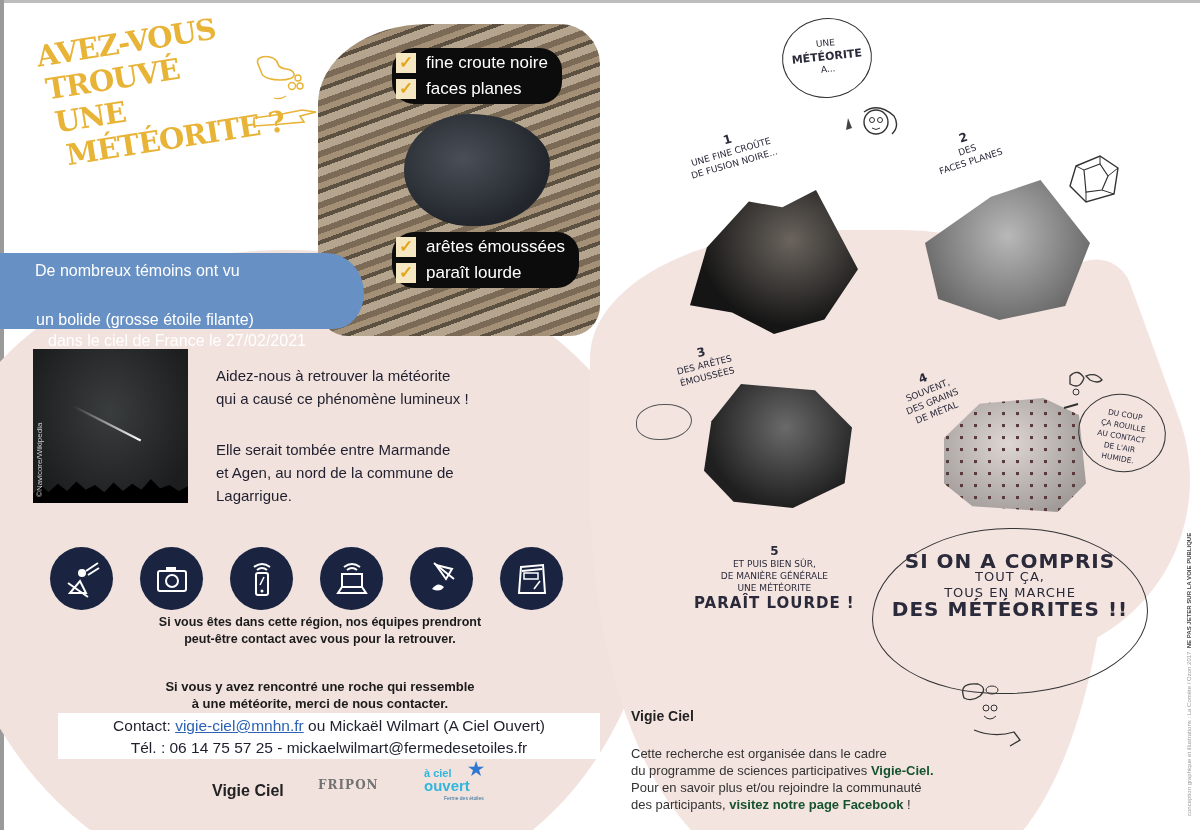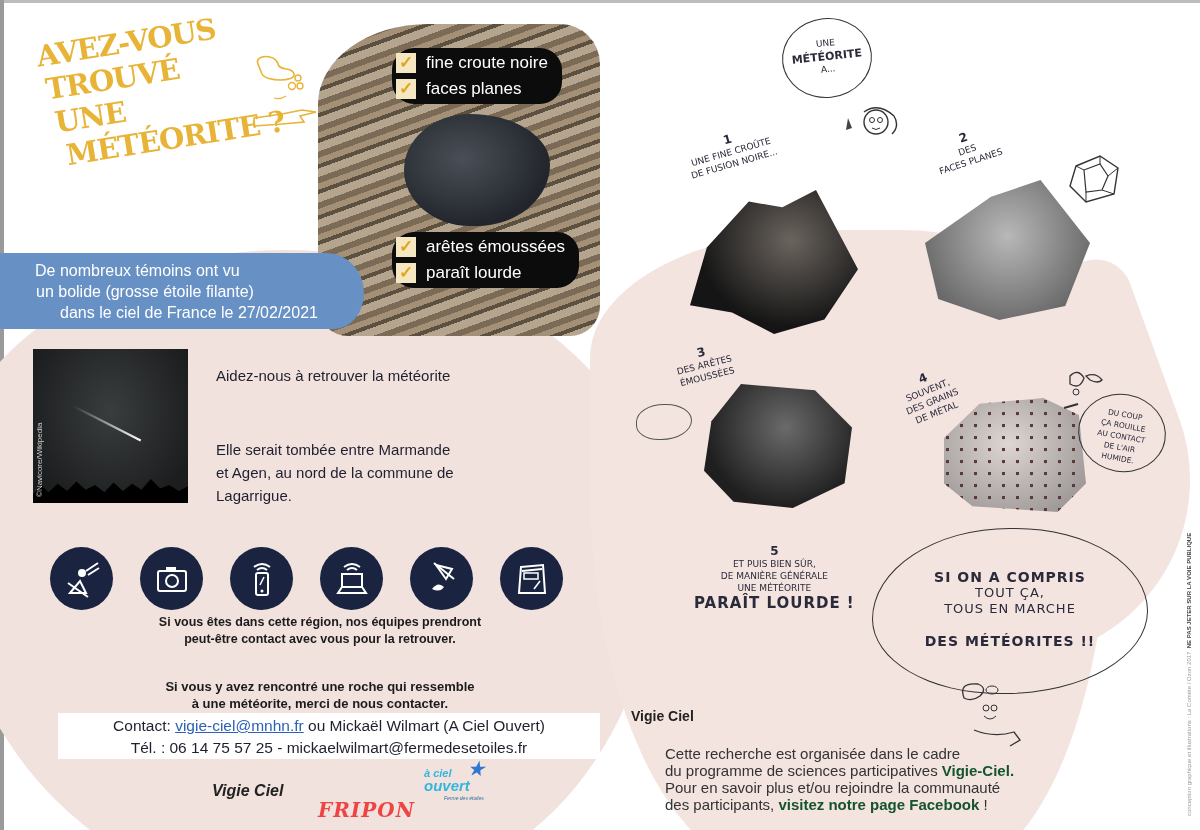--- a/index.html
+++ b/index.html
@@ -20,22 +20,22 @@
   .title .l1 { margin-left: 0; }
   .title .l2 { margin-left: 4px; }
   .title .l3 { margin-left: 8px; }
   .title .l4 { margin-left: 14px; }
   .doodle { left: 252px; top: 52px; width: 70px; height: 80px; }
 
   
   .banner { left: 0; top: 253px; width: 364px; height: 76px; background: #6790c4; border-radius: 0 38px 30px 0 / 0 40px 36px 0; color: #ffffff; font-size: 16px; line-height: 21px; padding-top: 7px; }
   .banner div { white-space: nowrap; }
   .banner .b1 { padding-left: 35px; }
-  .banner .b2 { padding-left: 36px; }
-  .banner .b3 { padding-left: 60px; }
+  .banner .b2 { padding-left: 36px; margin-top: 28px; }
+  .banner .b3 { padding-left: 48px; }
 
   
   .photo { left: 318px; top: 24px; width: 282px; height: 312px; border-radius: 110px 40px 30px 30px / 80px 40px 30px 30px; overflow: hidden;
     background: repeating-linear-gradient(160deg, #7b6a55 0 6px, #a39077 6px 12px, #5c5040 12px 16px, #b5a58e 16px 24px); }
   .photo .rock { position: absolute; left: 86px; top: 90px; width: 146px; height: 112px; background: radial-gradient(ellipse at 40% 40%, #4a4f57, #22262c 70%); border-radius: 45% 55% 50% 45% / 50% 45% 55% 50%; }
   .checkpill { position: absolute; background: #0c0c0c; color: #fff; font-size: 17px; border-radius: 22px; padding: 2px 14px 2px 34px; }
   .checkpill .row { height: 26px; line-height: 26px; white-space: nowrap; position: relative; }
   .checkpill .tick { position: absolute; left: -30px; top: 3px; width: 20px; height: 20px; background: #f5e7c2; color: #e3a51e; font-weight: bold; font-size: 17px; line-height: 20px; text-align: center; }
   .pill-top { left: 74px; top: 24px; }
   .pill-bot { left: 74px; top: 208px; }
@@ -57,23 +57,23 @@
   .icon-circle svg { width: 40px; height: 40px; }
 
   .info { left: 60px; width: 520px; text-align: center; font-size: 12.5px; font-weight: bold; line-height: 17px; color: #1b1b1b; }
   .info1 { top: 614px; }
   .info2 { top: 678px; font-size: 13px; }
 
   .contact { left: 58px; top: 713px; width: 542px; height: 46px; background: #ffffff; text-align: center; font-size: 15.5px; line-height: 22px; color: #1f1f2e; padding-top: 2px; }
   .contact a { color: #2b62b4; text-decoration: underline; text-align: center; }
 
   .logos { left: 212px; top: 762px; height: 52px; width: 300px; }
-  .logo { position: absolute; top: 0; font-style: italic; }
+  .logo { position: absolute; top: 0; }
   .logo-vigie { left: 0; top: 20px; font-size: 16px; color: #222; font-weight: bold; white-space: nowrap; }
-  .logo-fripon { left: 106px; top: 36px; font-family: "DejaVu Serif", serif; font-weight: bold; font-size: 20px; color: #ef4444; letter-spacing: 1px; }
+  .logo-fripon { left: 106px; top: 16px; font-family: "DejaVu Serif", serif; font-weight: bold; font-size: 12px; color: #737373; letter-spacing: 1px; }
   .logo-aco { left: 212px; top: 6px; color: #33b6dc; font-size: 11px; line-height: 11px; font-weight: bold; }
   .logo-aco .big { font-size: 15px; line-height: 14px; }
   .logo-aco .small { font-size: 5px; color: #2c6d9a; font-weight: normal; margin-left: 20px; }
   .logo-aco .star { position: absolute; left: 44px; top: -4px; color: #2f77d0; font-size: 18px; }
 
   
   .hand { font-family: "DejaVu Sans", sans-serif; color: #2a2a3a; text-transform: uppercase; }
   .bubble-top { left: 782px; top: 18px; width: 90px; height: 80px; border: 1.5px solid #333; border-radius: 50%; background: #fff; text-align: center; font-size: 9px; line-height: 13px; padding-top: 18px; transform: rotate(-6deg); }
   .bubble-top .em { font-weight: bold; font-size: 11px; }
   .face-top { left: 840px; top: 104px; width: 70px; height: 40px; }
@@ -92,25 +92,25 @@
   .rock2 { left: 925px; top: 180px; width: 165px; height: 140px; background: radial-gradient(ellipse at 50% 40%, #b8b8b8, #6a6a6a 75%); clip-path: polygon(0 45%, 40% 12%, 70% 0, 100% 45%, 85% 90%, 45% 100%, 8% 85%); }
   .poly { left: 1056px; top: 146px; width: 72px; height: 66px; }
   .rock3 { left: 704px; top: 384px; width: 148px; height: 124px; background: radial-gradient(ellipse at 55% 35%, #6a6a6a, #1f1f1f 70%); clip-path: polygon(5% 30%, 25% 0, 75% 5%, 100% 35%, 95% 80%, 60% 100%, 20% 95%, 0 70%); }
   .cloud { left: 636px; top: 404px; width: 56px; height: 36px; border: 1.5px solid #555; border-radius: 50% 45% 55% 40%; }
   .rock4 { left: 944px; top: 398px; width: 142px; height: 114px; background: radial-gradient(circle at 25% 30%, #5a3a3a 1.5px, transparent 2px) 0 0/14px 12px, radial-gradient(ellipse at 45% 40%, #ddd6d3, #a09a98 80%); clip-path: polygon(0 35%, 25% 5%, 70% 0, 95% 15%, 100% 75%, 80% 100%, 20% 95%, 0 75%); }
   .bubble-4 { left: 1078px; top: 394px; width: 88px; height: 78px; border: 1.5px solid #333; border-radius: 50%; text-align: center; font-size: 7.5px; line-height: 11px; padding-top: 14px; transform: rotate(10deg); }
   .face-4 { left: 1060px; top: 370px; width: 50px; height: 44px; }
 
   .bubble-big { left: 872px; top: 528px; width: 276px; height: 166px; border: 1.5px solid #333; border-radius: 50% 48% 52% 46% / 55% 50% 50% 45%; text-align: center; padding-top: 24px; }
   .bubble-big .line { font-size: 13px; line-height: 16px; letter-spacing: 1px; }
-  .bubble-big .b { font-weight: bold; font-size: 14px; margin-top: 16px; }
+  .bubble-big .b { font-weight: bold; font-size: 20px; }
   .face-big { left: 950px; top: 680px; width: 80px; height: 70px; }
 
   .rlogo { left: 631px; top: 708px; font-size: 14px; font-weight: bold; color: #222; white-space: nowrap; }
-  .rtext { left: 665px; top: 745px; font-size: 15px; line-height: 17px; color: #333; }
+  .rtext { left: 631px; top: 745px; font-size: 13px; line-height: 17px; color: #333; }
   .rtext div { white-space: nowrap; }
   .rtext b { color: #14532d; }
 
   .vert { left: 1186px; top: 816px; transform: rotate(-90deg); transform-origin: left top; font-size: 6px; color: #9a9a9a; white-space: nowrap; }
   .vert b { color: #444; }
 </style>
 </head>
 <body>
 
 <div class="abs top-edge"></div>
@@ -153,20 +153,21 @@
 </div>
 
 <div class="abs sky">
   <div class="streak"></div>
   <div class="trees"></div>
   <div class="credit">©Navicore/Wikipedia</div>
 </div>
 
 <div class="abs para para1">
   <div>Aidez-nous à retrouver  la météorite</div>
+  <div>qui a causé ce phénomène  lumineux  !</div>
 </div>
 <div class="abs para para2">
   <div>Elle serait tombée  entre  Marmande</div>
   <div>et Agen, au nord  de la commune  de</div>
   <div>Lagarrigue.</div>
 </div>
 
 <div class="abs icons">
   <div class="icon-circle" style="left:0">
     <svg viewBox="0 0 40 40">

